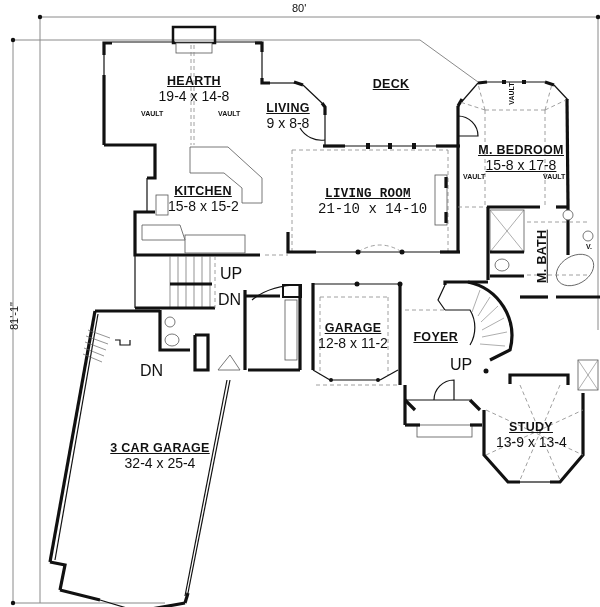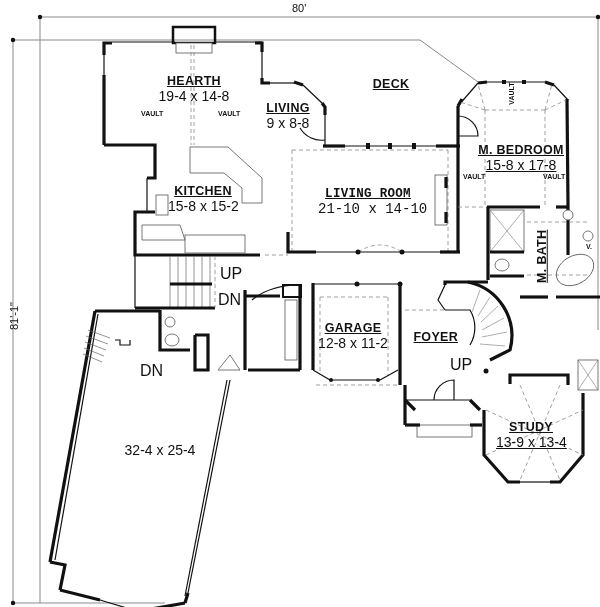--- a/index.html
+++ b/index.html
@@ -273,25 +273,26 @@
 <div class="lbl vert" style="left:512px; top:250px; width:60px;">
   <span class="room-name">M. BATH</span>
 </div>
 <div class="lbl" style="left:318px; top:322px; width:70px;">
   <span class="room-name">GARAGE</span>
   <span class="room-dim">12-8 x 11-2</span>
 </div>
 <div class="lbl" style="left:408px; top:331px; width:50px;text-align:right;">
   <span class="room-name">FOYER</span>
 </div>
-<div class="lbl" style="left:496px; top:421px; width:70px;text-decoration:underline;">
+<div class="lbl" style="left:496px; top:421px; width:70px;">
   <span class="room-name">STUDY</span>
   <span class="room-dim">13-9 x 13-4</span>
 </div>
 <div class="lbl" style="left:100px; top:442px; width:120px;">
+  <span class="room-name">3 CAR GARAGE</span>
   <span class="room-dim">32-4 x 25-4</span>
 </div>
 
 <div class="small" style="left:141px; top:110px;">VAULT</div>
 <div class="small" style="left:218px; top:110px;">VAULT</div>
 <div class="small vert" style="left:500px; top:90px;">VAULT</div>
 <div class="small" style="left:463px; top:173px;">VAULT</div>
 <div class="small" style="left:543px; top:173px;">VAULT</div>
 <div class="tiny-lbl" style="left:220px; top:265px;">UP</div>
 <div class="tiny-lbl" style="left:218px; top:291px;">DN</div>

